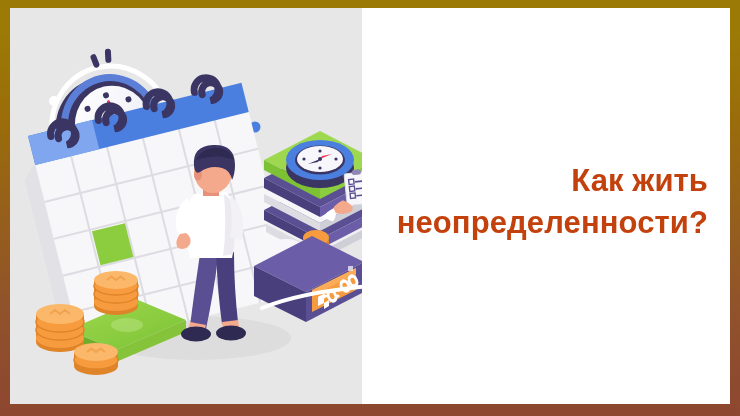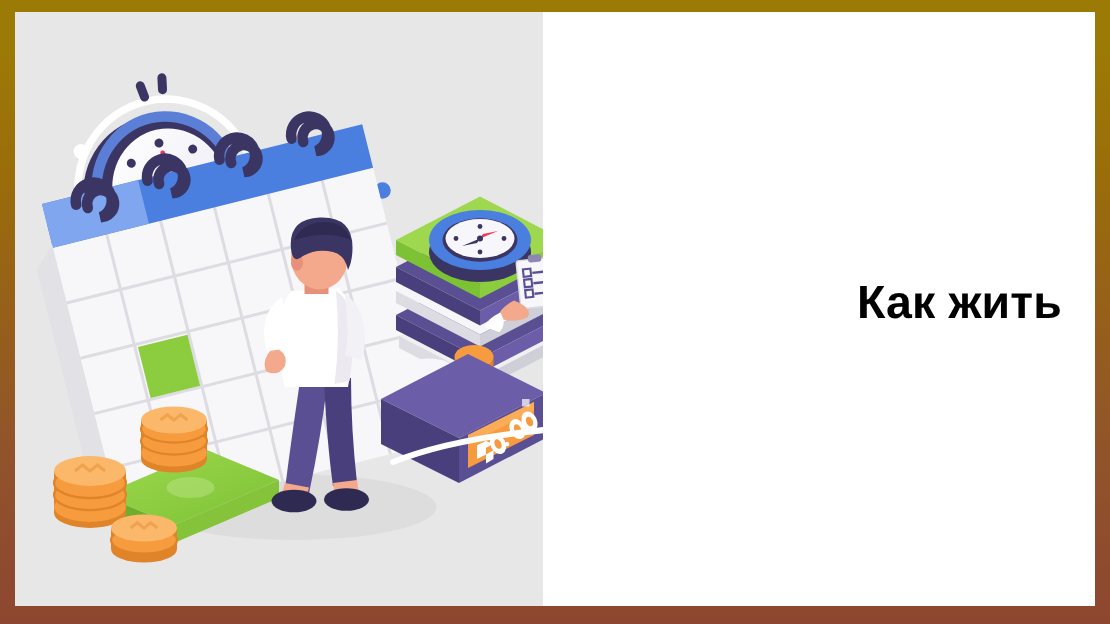--- a/index.html
+++ b/index.html
@@ -24,21 +24,21 @@
 
   
   .textpanel{
     position:absolute;left:352px;top:0;right:0;height:100%;
     background:#ffffff;
     display:flex;flex-direction:column;justify-content:center;
     align-items:flex-end;
     padding:0 22px 8px 6px;box-sizing:border-box;
   }
   .headline{
-    color:#000000;
+    color:#c2410c;
     font-size:31px;
     line-height:1.34;
     text-align:right;
     letter-spacing:0.1px;
     white-space:nowrap;
   }
   .hl-line{display:block;}
 </style>
 </head>
 <body>
@@ -307,17 +307,18 @@
             <path d="M184 158 q-2 -20 19 -21 q22 -1 22 20 q0 9 -3 15 q-2 -10 -10 -12 q-12 -3 -22 4 q-5 3 -6 -6z" fill="#3b3564"></path>
             <path d="M186 152 q6 -12 20 -12 q14 0 18 12 q-16 -7 -38 0z" fill="#2f2a52"></path>
           </g>
         </g>
       </svg>
     </div>
 
     <div class="textpanel">
       <h1 class="headline">
         <span class="hl-line">Как жить</span>
+        <span class="hl-line">неопределенности?</span>
       </h1>
     </div>
 
   </div>
 </div>
 
 </body></html>

